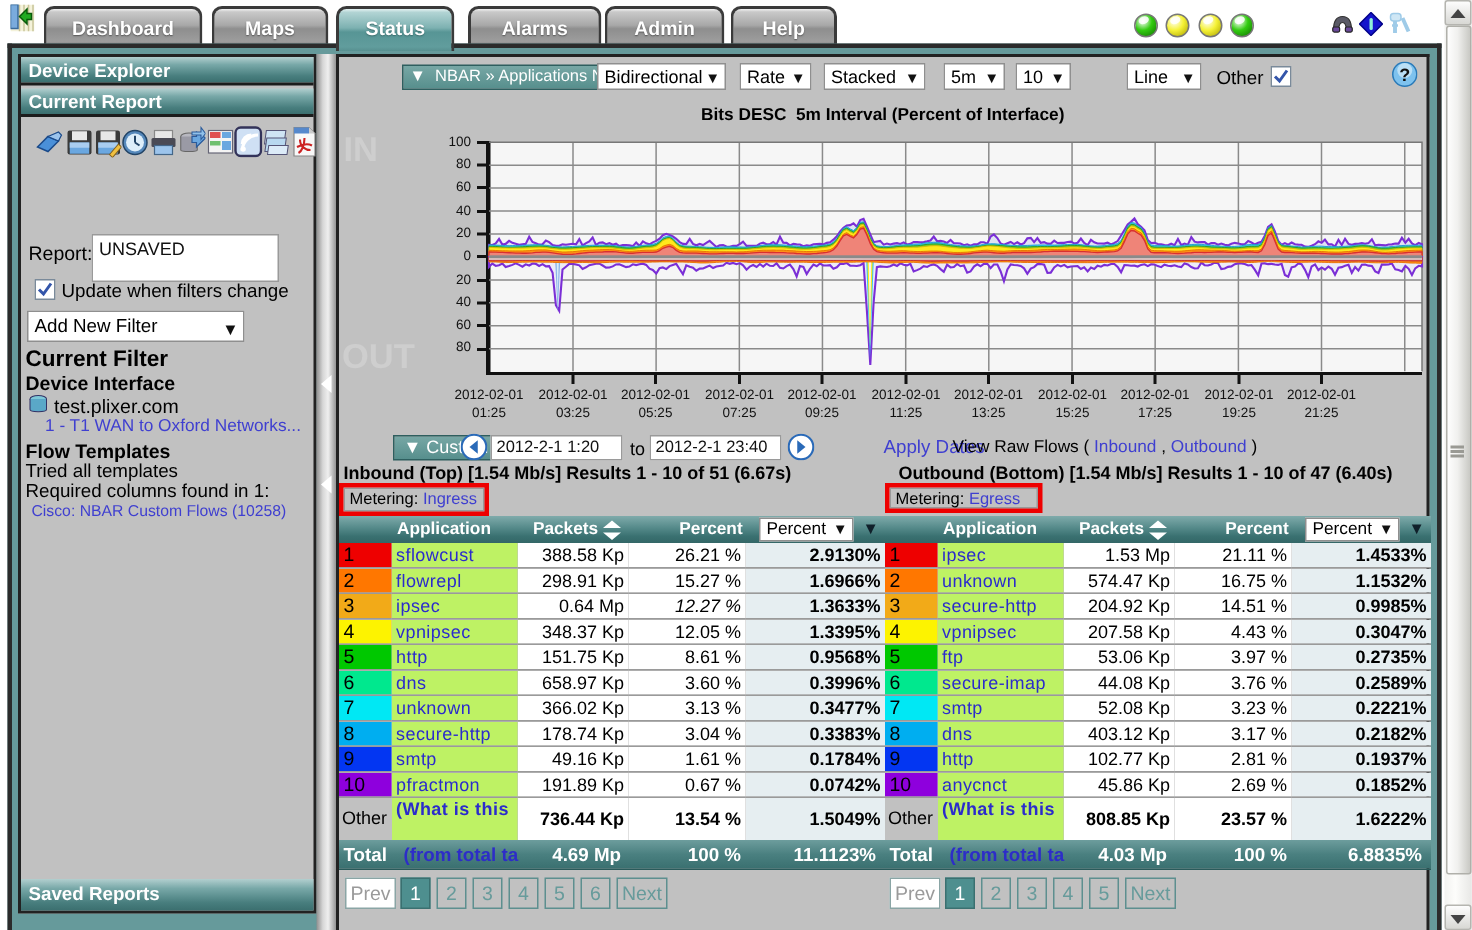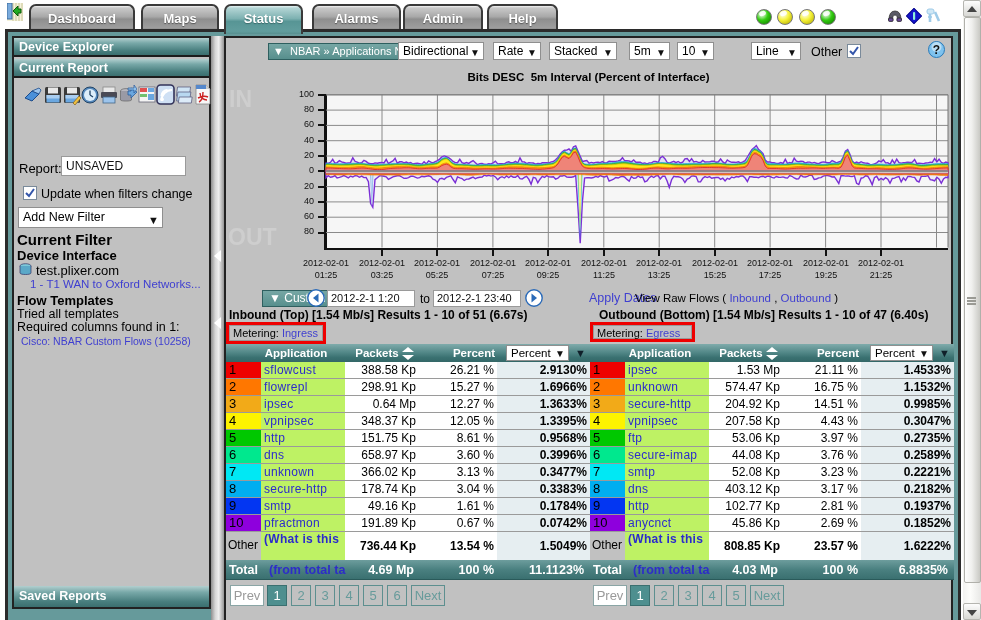--- a/index.html
+++ b/index.html
@@ -144,21 +144,21 @@
     <rect x="3" y="8" width="13" height="9" fill="#b8d8f0" stroke="#557" stroke-width="0.7" transform="skewX(-8)"></rect>
     <rect x="5" y="13" width="13" height="6" fill="#dcebf8" stroke="#557" stroke-width="0.7" transform="skewX(-8)"></rect>
   </svg>
 <svg class="abs" style="left:194px;top:84px" width="18" height="21" viewBox="0 0 18 21">
     <path d="M2 1 L12 1 L16 5 L16 20 L2 20 Z" fill="#f8f8f8" stroke="#888" stroke-width="0.8"></path>
     <path d="M12 1 L16 5 L12 5 Z" fill="#ccc"></path>
     <rect x="2" y="1" width="10" height="4" fill="#5588cc"></rect>
     <path d="M6 9 C6 14 10 16 13 16 M9 8 C9 13 7 17 5 18 M4 14 C8 12 12 12 14 13" stroke="#cc2222" stroke-width="1.4" fill="none"></path>
   </svg>
 <div class="abs" style="left:19px;top:161px;font-size:13px;color:#000;">Report:</div>
-<div class="inp" style="left:61px;top:156px;width:125px;height:20px;font-size:12px;line-height:18px;padding-left:4px;">UNSAVED</div>
+<div class="inp" style="left:61px;top:156px;width:125px;height:32px;font-size:12px;line-height:18px;padding-left:4px;">UNSAVED</div>
 <svg class="abs" style="left:23px;top:186px" width="14" height="14" viewBox="0 0 14 14">
 <rect x="0.5" y="0.5" width="13" height="13" fill="#fff" stroke="#7a8a9a" stroke-width="1"></rect>
 <path d="M3 7 L6 10 L11 3" stroke="#3355aa" stroke-width="2" fill="none"></path>
   </svg>
 <div class="abs" style="left:41px;top:187px;font-size:12.5px;color:#000;">Update when filters change</div>
 <div class="sel" style="left:18px;top:207px;width:145px;height:21px;line-height:19px;font-size:12.5px;">Add New Filter<span class="ar" style="top:3px;font-size:11px;">▼</span></div>
 <div class="abs" style="left:17px;top:231px;font-size:15px;font-weight:bold;color:#000;">Current Filter</div>
 <div class="abs" style="left:17px;top:248px;font-size:13px;font-weight:bold;color:#000;">Device Interface</div>
 <svg class="abs" style="left:19px;top:263px" width="13" height="13" viewBox="0 0 13 13">
 <ellipse cx="6.5" cy="3" rx="5.5" ry="2.3" fill="#7ec8d8" stroke="#336" stroke-width="0.7"></ellipse>
@@ -298,21 +298,21 @@
         <td class="rk" style="background:#ff7700;width:35px;">2</td>
         <td class="ap" style="width:84px;">flowrepl</td>
         <td class="num" style="width:74px;">298.91 Kp</td>
         <td class="num" style="width:78px;">15.27 %</td>
         <td class="pc">1.6966%</td>
       </tr>
       <tr>
         <td class="rk" style="background:#f2aa18;width:35px;">3</td>
         <td class="ap" style="width:84px;">ipsec</td>
         <td class="num" style="width:74px;">0.64 Mp</td>
-        <td class="num" style="width:78px;">12.27 %</td>
+        <td class="num" style="width:78px;font-style:italic;">12.27 %</td>
         <td class="pc">1.3633%</td>
       </tr>
       <tr>
         <td class="rk" style="background:#fdf300;width:35px;">4</td>
         <td class="ap" style="width:84px;">vpnipsec</td>
         <td class="num" style="width:74px;">348.37 Kp</td>
         <td class="num" style="width:78px;">12.05 %</td>
         <td class="pc">1.3395%</td>
       </tr>
       <tr>

